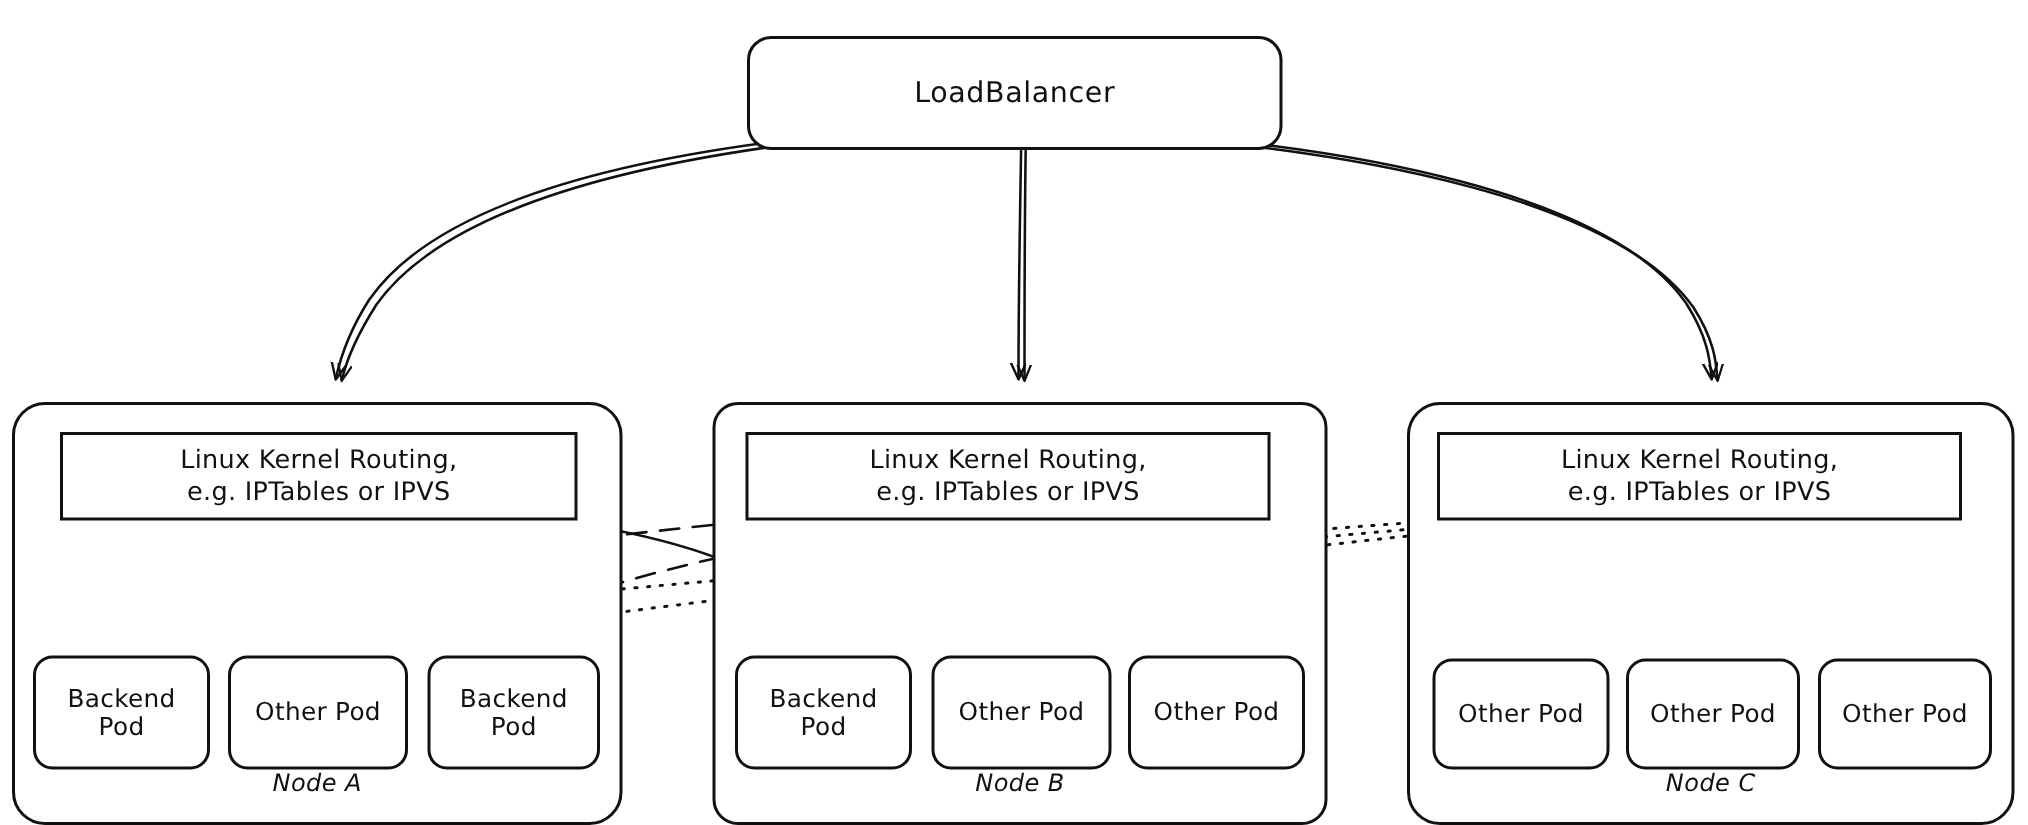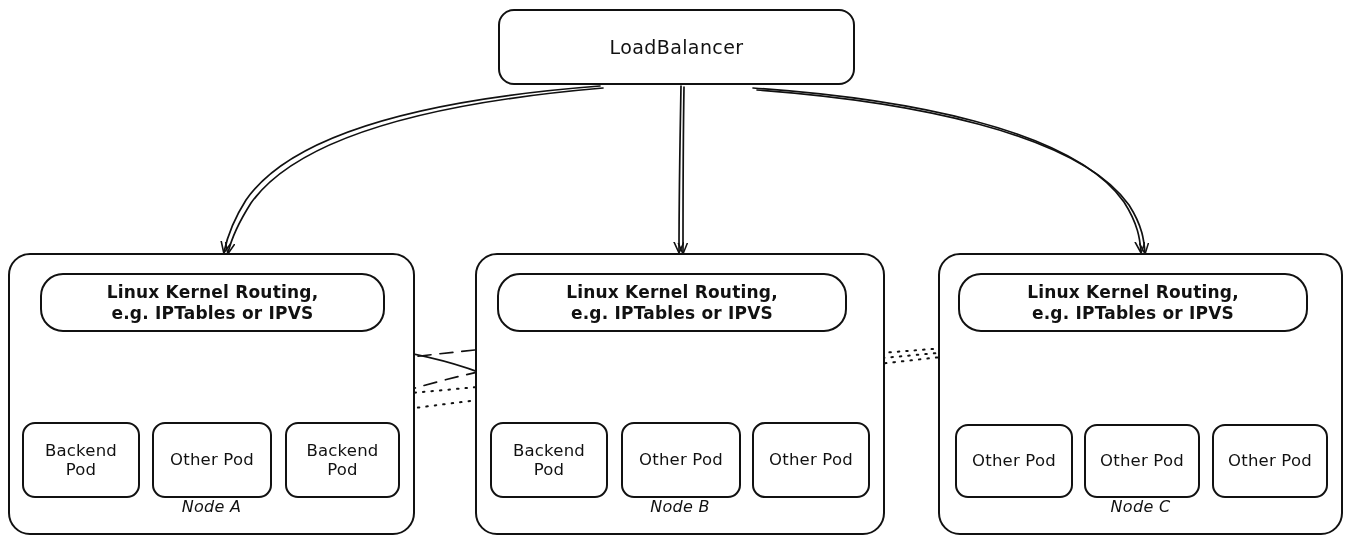--- a/index.html
+++ b/index.html
@@ -29,43 +29,43 @@
     position: absolute;
     box-sizing: border-box;
     border: 2px solid #111111;
     background: #ffffff;
     display: flex;
     align-items: center;
     justify-content: center;
     text-align: center;
     color: #111111;
     line-height: 1.18;
+    margin-top: 15px;
   }
   .lb-box {
     border-radius: 16px;
     font-size: 19px;
     letter-spacing: 0.4px;
   }
   .node-box {
     border-radius: 22px;
     align-items: flex-end;
     justify-content: center;
     padding-bottom: 16px;
   }
   .node-label {
     font-size: 16px;
     font-style: italic;
     letter-spacing: 0.3px;
   }
   .kernel-box {
-    border-radius: 23px;
+    border-radius: 0;
     font-size: 17px;
     letter-spacing: 0.2px;
     flex-direction: column;
-    font-weight: bold;
   }
   .kernel-line {
     display: block;
     white-space: nowrap;
   }
   .pod-box {
     border-radius: 13px;
     font-size: 16.5px;
     letter-spacing: 0.2px;
     flex-direction: column;
@@ -152,21 +152,21 @@
     <span class="pod-line">Pod</span>
   </div>
   <div class="box pod-box" style="left:152px; top:422px; width:120px; height:76px;">
     <span class="pod-line">Other Pod</span>
   </div>
   <div class="box pod-box" style="left:285px; top:422px; width:115px; height:76px;">
     <span class="pod-line">Backend</span>
     <span class="pod-line">Pod</span>
   </div>
 
-  <div class="box node-box" style="left:475px; top:253px; width:410px; height:282px;">
+  <div class="box node-box" style="left:475px; top:253px; width:410px; height:282px;border-radius:17px;">
     <span class="node-label">Node B</span>
   </div>
   <div class="box kernel-box" style="left:497px; top:273px; width:350px; height:59px;">
     <span class="kernel-line">Linux Kernel Routing,</span>
     <span class="kernel-line">e.g. IPTables or IPVS</span>
   </div>
   <div class="box pod-box" style="left:490px; top:422px; width:118px; height:76px;">
     <span class="pod-line">Backend</span>
     <span class="pod-line">Pod</span>
   </div>

